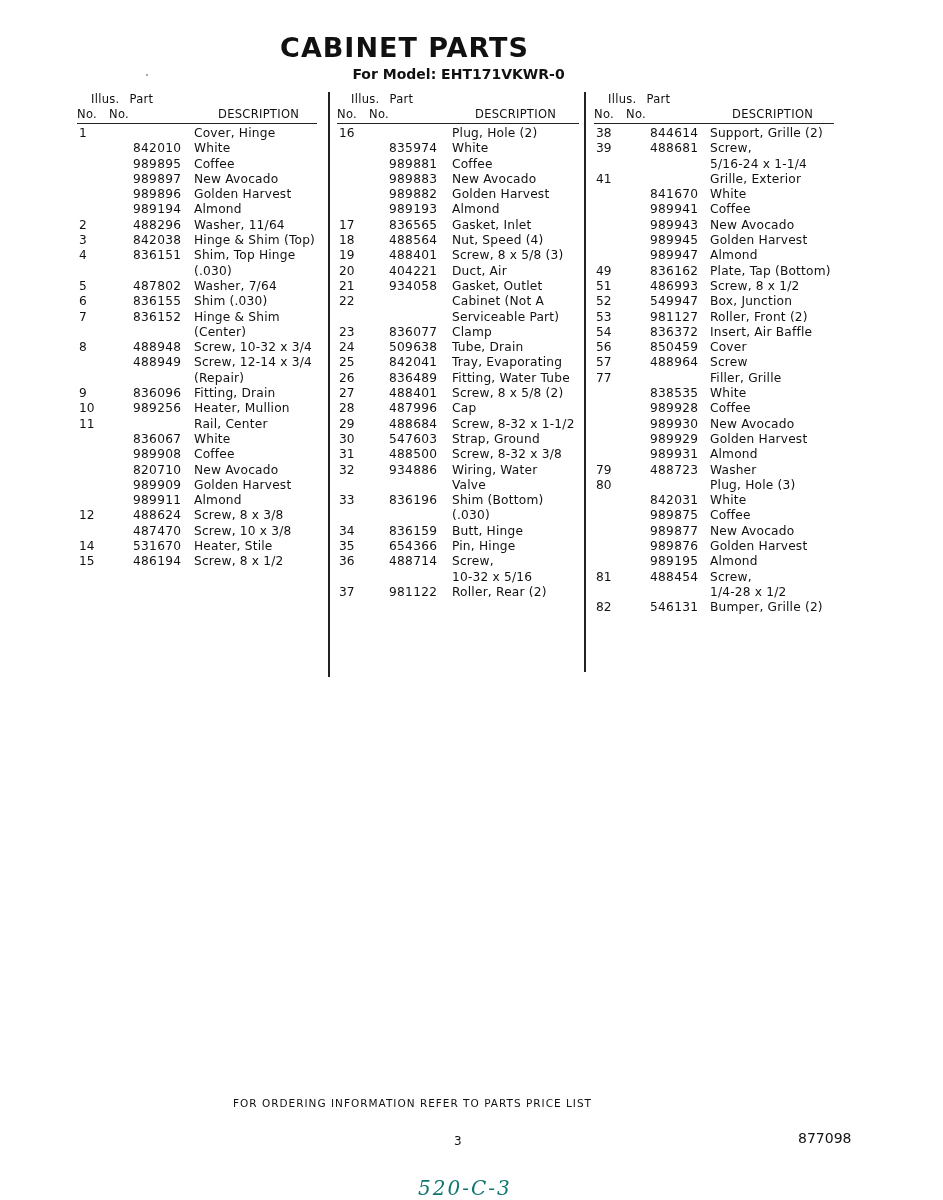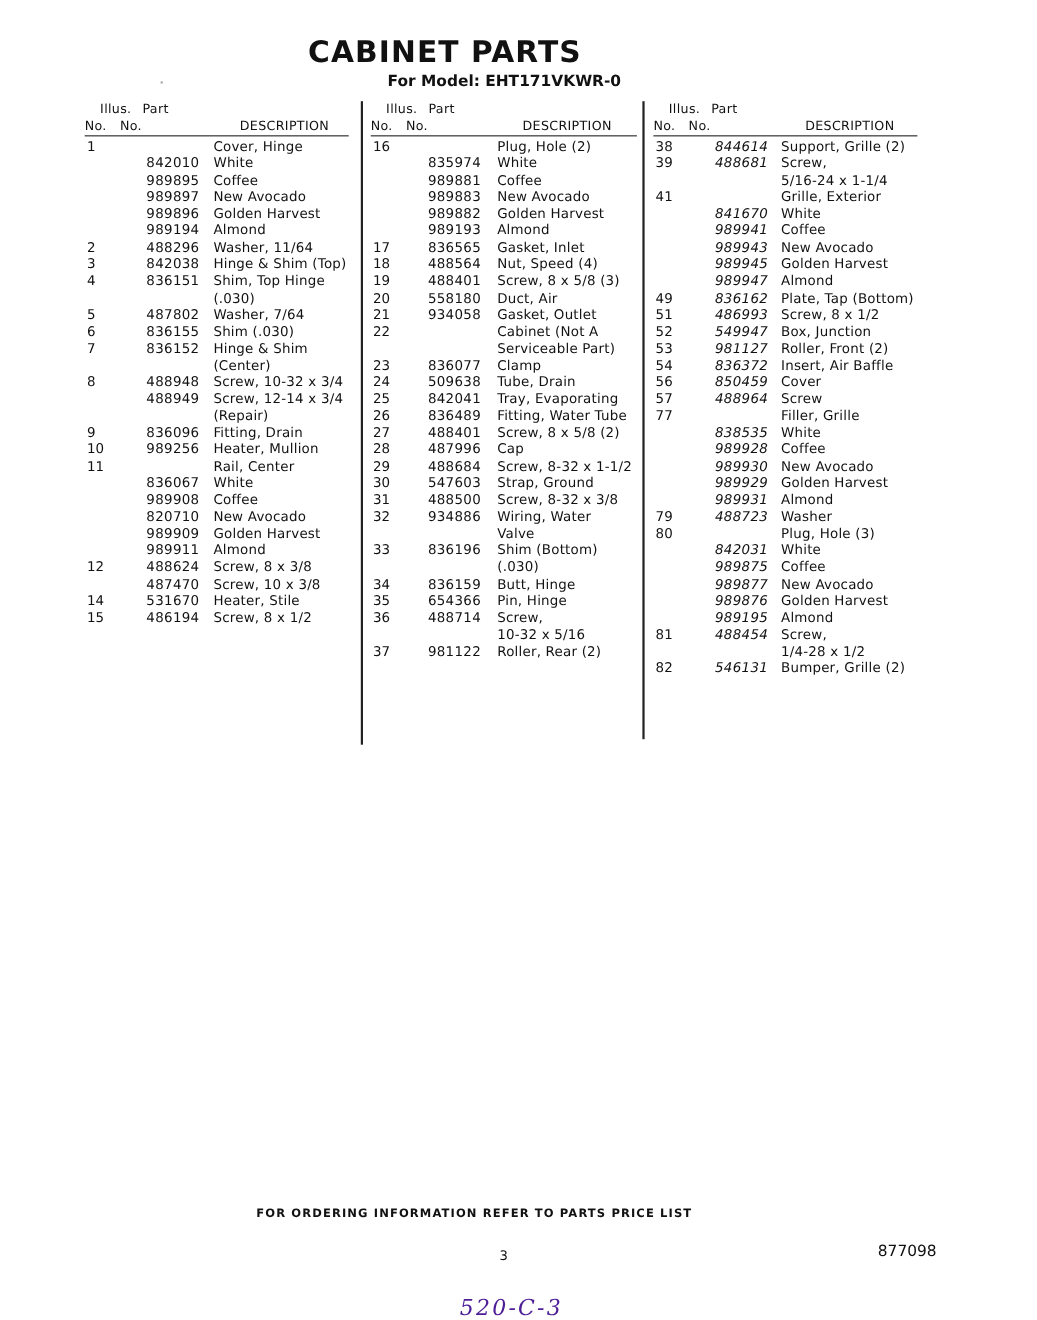--- a/index.html
+++ b/index.html
@@ -21,27 +21,27 @@
   .col2 .hdr .h2 .desc { left:100px; }
   .col3 .hdr .h2 .desc { left:100px; }
   .hdr .rule { position:absolute; left:0; right:0; top:33px; border-top:1.5px solid #222; }
   .rows { font-size:12.2px; line-height:15.3px; margin-top:1px; }
   .row { position:relative; height:15.3px; white-space:nowrap; }
   .row .illus { position:absolute; left:2px; }
   .row .part { position:absolute; left:56px; letter-spacing:0.3px; }
   .row .desc { position:absolute; left:117px; letter-spacing:0.2px; }
   .col2 .row .part { left:52px; }
   .col2 .row .desc { left:115px; }
-  .col3 .row .part { left:56px;font-style:italic; }
+  .col3 .row .part { left:56px; }
   .col3 .row .desc { left:116px; }
   .vline { position:absolute; border-left:2px solid #222; }
-  .footer { position:absolute; top:1097px; left:233px; font-weight:bold; font-size:10.5px; letter-spacing:1px; }
+  .footer { position:absolute; top:1097px; left:233px; font-weight:normal; font-size:10.5px; letter-spacing:1px; }
   .pagenum { position:absolute; top:1134px; left:454px; font-size:12px; }
   .docnum { position:absolute; top:1130px; left:798px; font-size:14px; }
-  .handwritten { position:absolute; top:1176px; left:418px; font-family:"DejaVu Serif", serif; font-style:italic; font-size:20px; letter-spacing:2px; color:#4c1d95; }
+  .handwritten { position:absolute; top:1176px; left:418px; font-family:"DejaVu Serif", serif; font-style:italic; font-size:20px; letter-spacing:2px; color:#0f766e; }
   .speck { position:absolute; left:146px; top:74px; width:2px; height:2px; background:#aaa; }
 </style>
 </head>
 <body>
 
 <div class="speck"></div>
 
 <div class="title"><span>CABINET PARTS</span></div>
 <div class="subtitle"><span>For Model: EHT171VKWR-0</span></div>
 
@@ -247,21 +247,21 @@
         <span class="part">488564</span>
         <span class="desc">Nut, Speed (4)</span>
       </div>
       <div class="row">
         <span class="illus">19</span>
         <span class="part">488401</span>
         <span class="desc">Screw, 8 x 5/8 (3)</span>
       </div>
       <div class="row">
         <span class="illus">20</span>
-        <span class="part">558180</span>
+        <span class="part">404221</span>
         <span class="desc">Duct, Air</span>
       </div>
       <div class="row">
         <span class="illus">21</span>
         <span class="part">934058</span>
         <span class="desc">Gasket, Outlet</span>
       </div>
       <div class="row">
         <span class="illus">22</span>
         <span class="part"></span>

